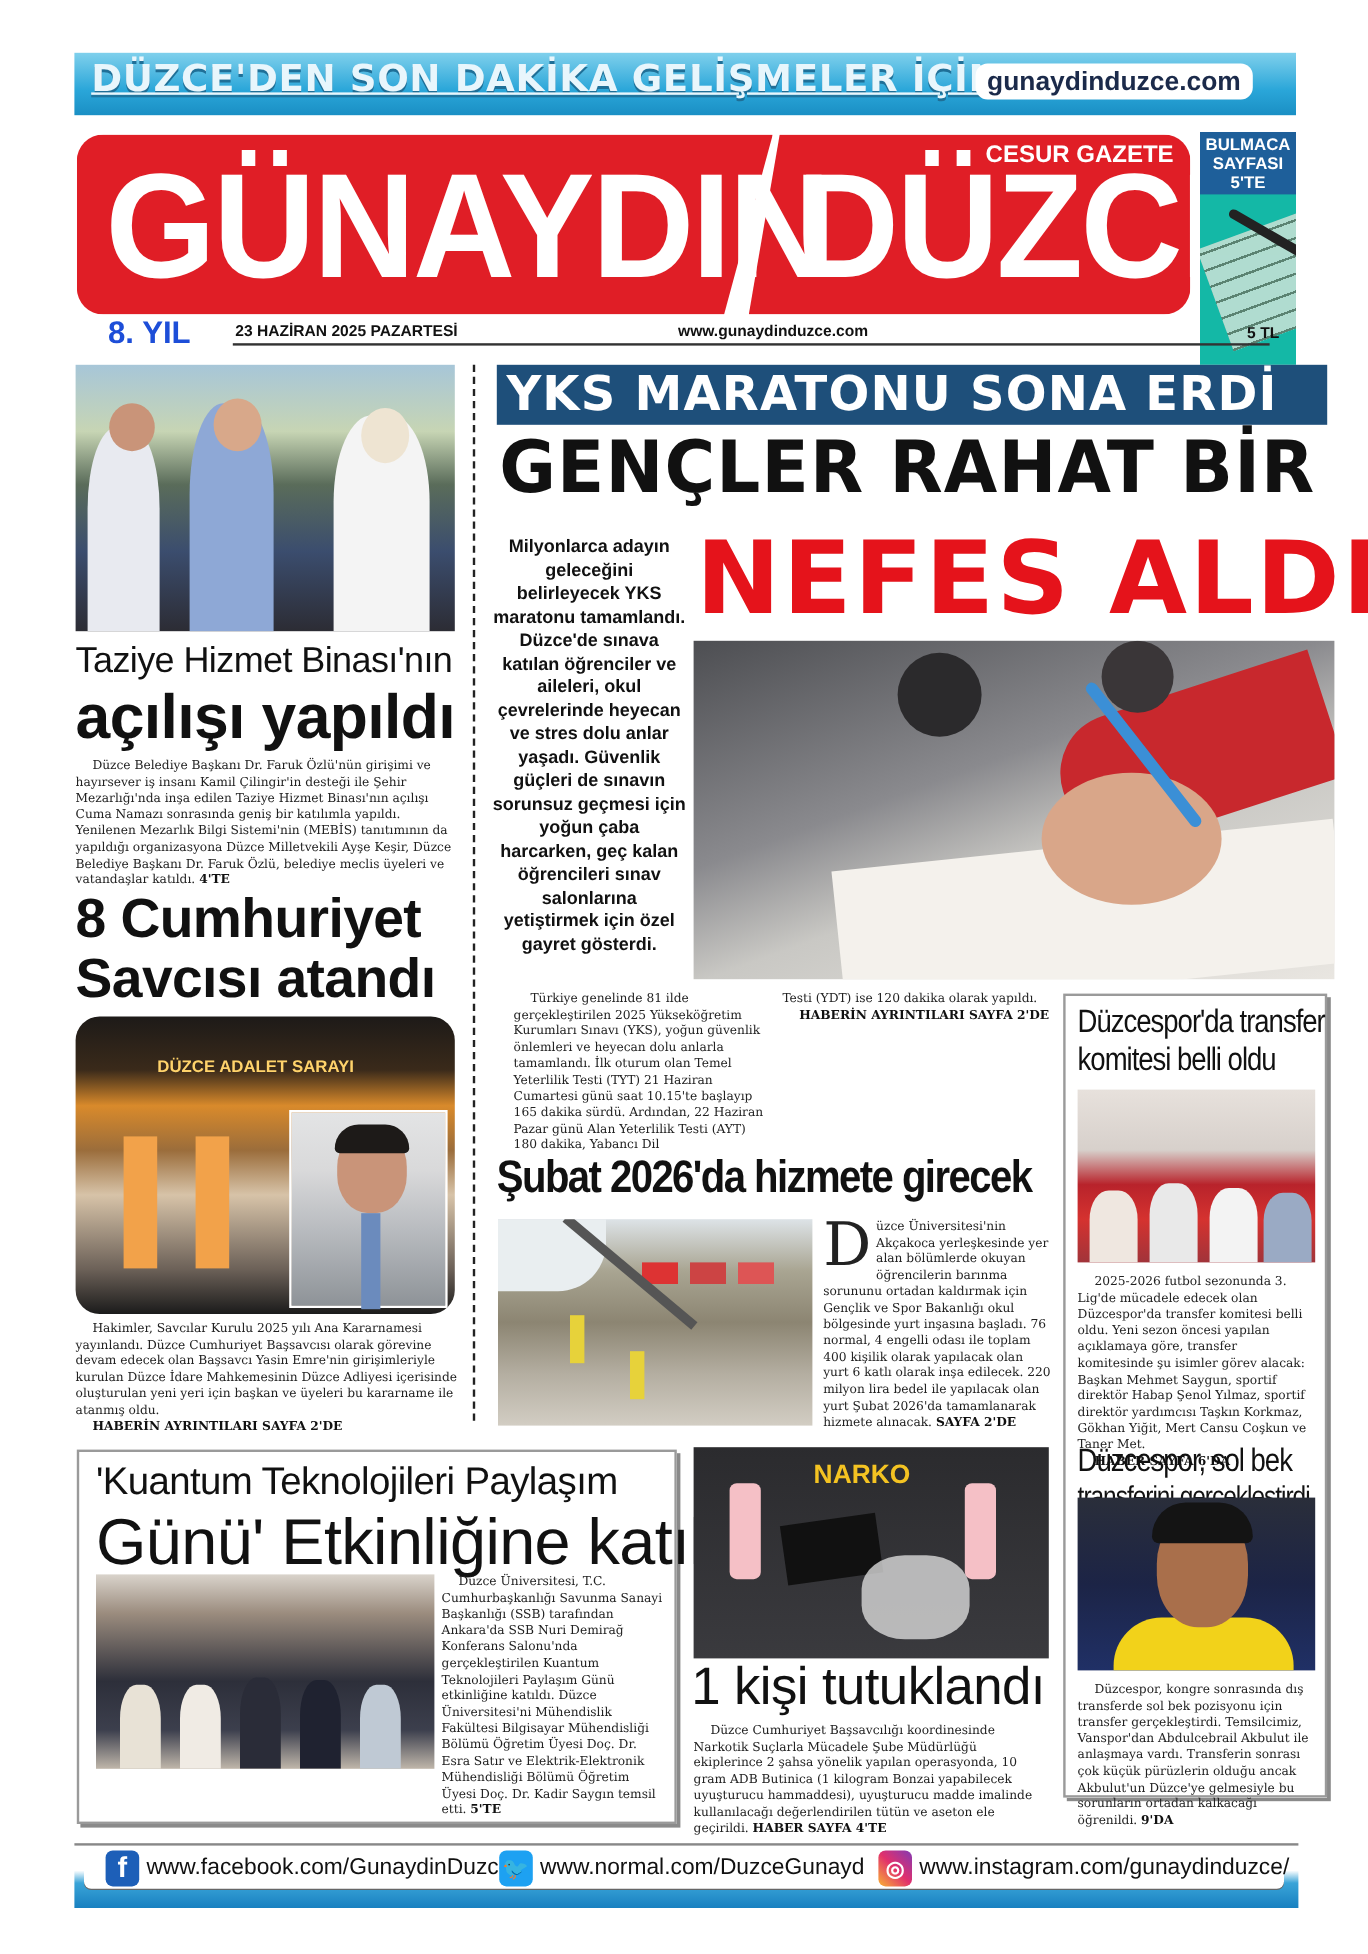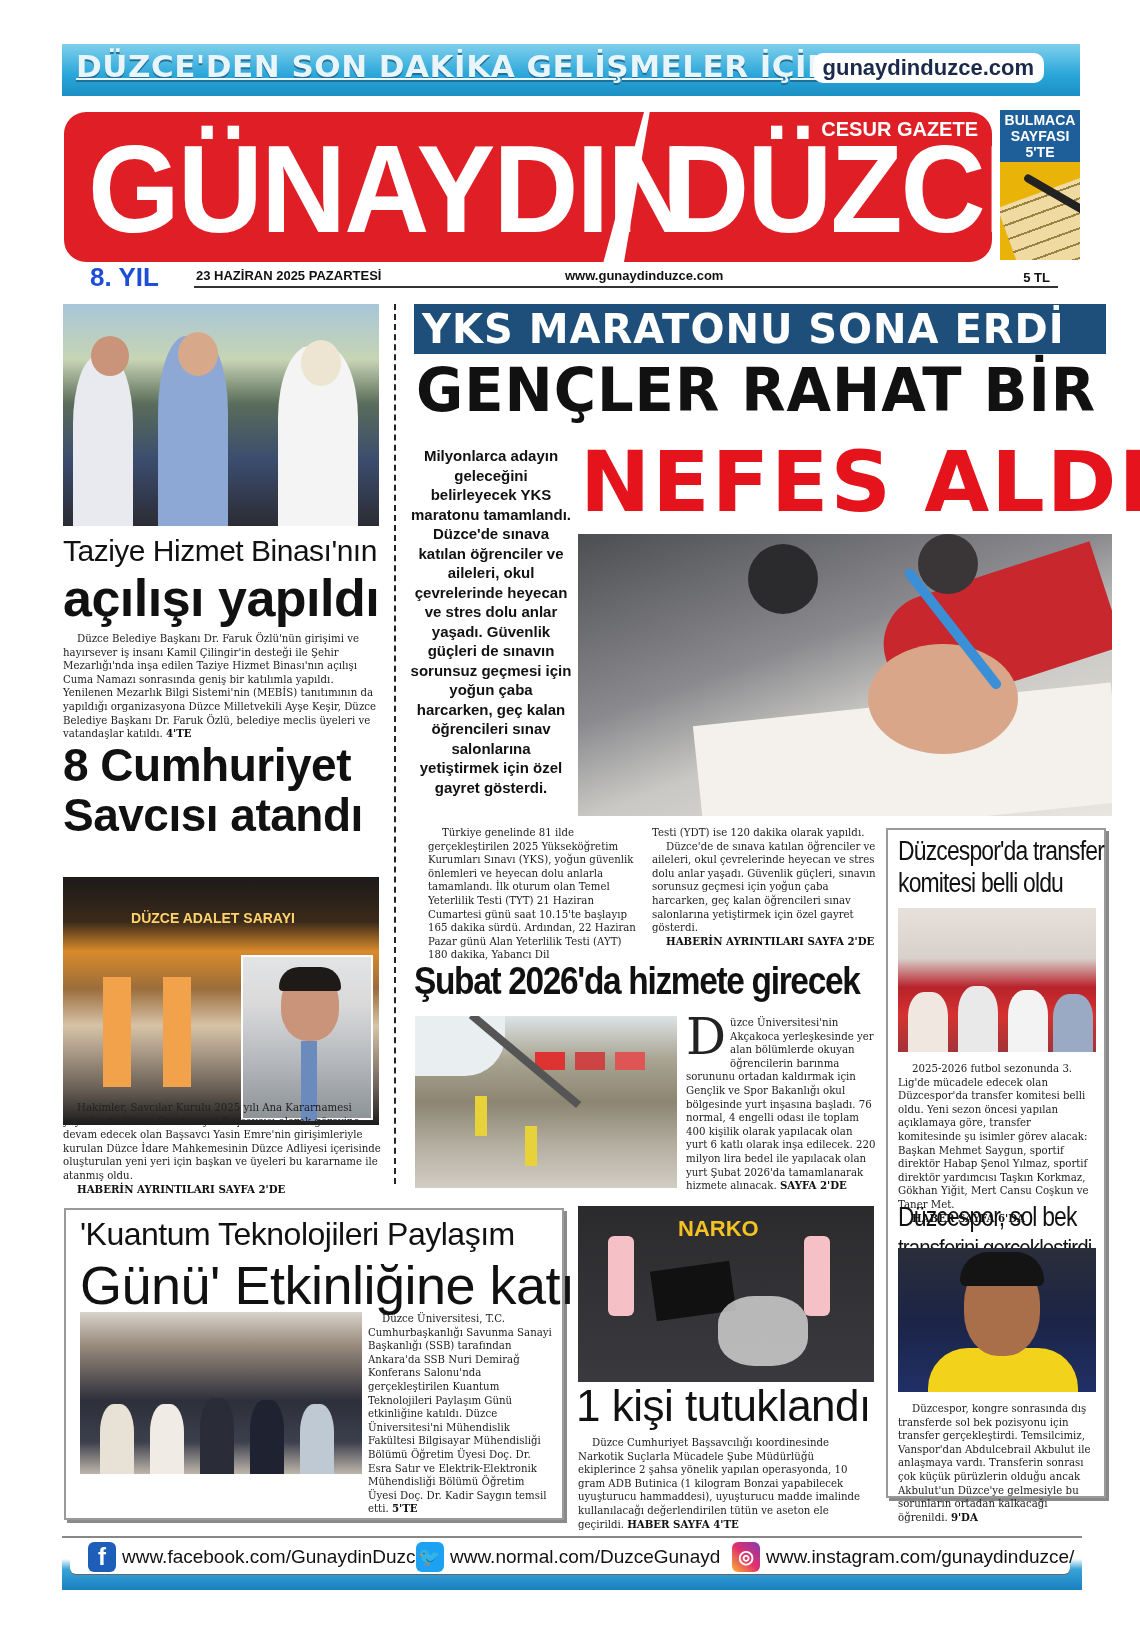--- a/index.html
+++ b/index.html
@@ -21,50 +21,50 @@
   .mast .red1 { position: absolute; left: 0; top: 0; width: 580px; height: 150px; background: #e01e26;
     border-radius: 22px 0 0 22px; clip-path: polygon(0 0, 100% 0, 93% 100%, 0 100%); }
   .mast .red2 { position: absolute; left: 560px; top: 0; width: 368px; height: 150px; background: #e01e26;
     border-radius: 0 22px 22px 0; clip-path: polygon(7% 0, 100% 0, 100% 100%, 0 100%); }
   .mast .title { position: absolute; top: 12px; font-family: "Liberation Sans", sans-serif; font-weight: bold;
     font-size: 118px; color: #fff; line-height: 130px; letter-spacing: -2px; transform: scaleY(1.05); }
   .mast .t1 { left: 24px; }
   .mast .t2 { left: 600px; }
   .mast .cesur { position: absolute; right: 14px; top: 6px; font-family: "Liberation Sans", sans-serif;
     font-weight: bold; font-size: 20px; color: #fff; }
-  .bulmaca { left: 1000px; top: 110px; width: 80px; height: 150px; background: #eab308; overflow: hidden; }
+  .bulmaca { left: 1000px; top: 110px; width: 80px; height: 194px; background: #14b8a6; overflow: hidden; }
   .bulmaca .lbl { background: #1e5f9a; color: #fff; font-family: "Liberation Sans", sans-serif; font-weight: bold;
     font-size: 14px; line-height: 16px; text-align: center; padding: 2px 0; }
   .bulmaca .grid { position: absolute; left: 10px; top: 80px; width: 90px; height: 90px;
     background: repeating-linear-gradient(0deg, #7a6d5d 0 2px, #f2ece2 2px 14px),
                 repeating-linear-gradient(90deg, #7a6d5d 0 2px, transparent 2px 14px);
     transform: rotate(-20deg); opacity: .7; }
   .bulmaca .pen { position: absolute; left: 20px; top: 80px; width: 70px; height: 8px; background: #222;
     transform: rotate(30deg); border-radius: 4px; }
 
   .dateline { left: 90px; top: 262px; width: 990px; height: 26px; font-family: "Liberation Sans", sans-serif; }
   .dateline .yil { position: absolute; left: 0; top: 0; font-size: 26px; font-weight: bold; color: #1d4ed8; }
   .dateline .date { position: absolute; left: 106px; top: 6px; font-size: 13px; font-weight: bold; text-align: center; }
   .dateline .web { position: absolute; left: 475px; top: 6px; font-size: 13px; font-weight: bold; }
-  .dateline .price { position: absolute; right: 30px; top: 8px; font-size: 13px; font-weight: bold; margin-left: 28px; }
+  .dateline .price { position: absolute; right: 14px; top: 8px; font-size: 13px; font-weight: bold; margin-left: 28px; }
   .dateline .rule { position: absolute; left: 104px; right: 22px; top: 24px; height: 2px; background: #333; }
 
   
   .photo { position: absolute; overflow: hidden; }
   .ph-taziye { left: 63px; top: 304px; width: 316px; height: 222px;
     background: linear-gradient(180deg, #a7c6d8 0%, #c7d5b4 25%, #5a6c5a 45%, #3b4d6e 70%, #2c2c34 100%); }
   .ph-taziye .p { position: absolute; bottom: 0; border-radius: 40% 40% 0 0; }
   .ph-yks { left: 578px; top: 534px; width: 534px; height: 282px;
     background: linear-gradient(160deg, #4d4e52 0%, #8a8a8e 40%, #c9c8c4 60%, #e9e6e1 100%); }
   .ph-yks .paper { position: absolute; left: 120px; top: 170px; width: 420px; height: 120px; background: #f4f1ec; transform: rotate(-6deg); }
   .ph-yks .arm { position: absolute; right: 0; top: 40px; width: 230px; height: 110px; background: #c8282d; border-radius: 50px 0 0 60px; transform: rotate(-18deg); }
   .ph-yks .hand { position: absolute; left: 290px; top: 110px; width: 150px; height: 110px; background: #d9a689; border-radius: 50%; }
   .ph-yks .penc { position: absolute; left: 300px; top: 90px; width: 150px; height: 10px; background: #3b8fd6; transform: rotate(52deg); border-radius: 5px; }
-  .ph-adalet { left: 63px; top: 877px; width: 316px; height: 248px;
-    background: linear-gradient(180deg, #1d1a18 0%, #3a2a1a 18%, #d98a2b 30%, #9b6d3b 45%, #d7c3a8 60%, #6c6158 85%, #1b1b1b 100%); }
+  .ph-adalet { left: 63px; top: 847px; width: 316px; height: 248px;
+    background: linear-gradient(180deg, #1d1a18 0%, #3a2a1a 18%, #d98a2b 30%, #9b6d3b 45%, #d7c3a8 60%, #6c6158 85%, #1b1b1b 100%); border-radius: 20px; }
   .ph-adalet .sign { position: absolute; left: 60px; top: 28px; width: 180px; height: 26px; color: #ffd36b;
     font-family: "Liberation Sans", sans-serif; font-weight: bold; font-size: 14px; text-align: center; line-height: 26px; }
   .ph-adalet .inset { position: absolute; right: 6px; top: 78px; width: 132px; height: 165px;
     background: linear-gradient(180deg, #e3e4e5 0%, #d9d9da 30%, #b9bcc0 60%, #8e9398 100%); border: 2px solid #fff; }
   .ph-adalet .head { position: absolute; left: 38px; top: 14px; width: 58px; height: 70px; background: #c99479; border-radius: 45%; }
   .ph-adalet .hair { position: absolute; left: 36px; top: 10px; width: 62px; height: 24px; background: #1d1a18; border-radius: 30px 30px 6px 6px; }
   .ph-adalet .col1, .ph-adalet .col2 { position: absolute; top: 100px; width: 28px; height: 110px; background: #f2a24a; }
   .ph-adalet .col1 { left: 40px; } .ph-adalet .col2 { left: 100px; }
   .ph-subat { left: 415px; top: 1016px; width: 262px; height: 172px;
     background: linear-gradient(180deg, #dde3e7 0%, #a9a592 25%, #8c8572 50%, #b4aea1 75%, #d2cdc3 100%); }
@@ -212,21 +212,20 @@
     <div class="hand"></div>
     <div class="penc"></div>
   <div style="position:absolute;left:170px;top:10px;width:70px;height:70px;background:#2b2a2c;border-radius:50%;"></div>
   <div style="position:absolute;left:340px;top:0;width:60px;height:60px;background:#3a3638;border-radius:50%;"></div>
 </div>
 <div class="body b-yks1">
   <p>Türkiye genelinde 81 ilde gerçekleştirilen 2025 Yükseköğretim Kurumları Sınavı (YKS), yoğun güvenlik önlemleri ve heyecan dolu anlarla tamamlandı. İlk oturum olan Temel Yeterlilik Testi (TYT) 21 Haziran Cumartesi günü saat 10.15'te başlayıp 165 dakika sürdü. Ardından, 22 Haziran Pazar günü Alan Yeterlilik Testi (AYT) 180 dakika, Yabancı Dil</p>
 </div>
 <div class="body b-yks2">
   <div>Testi (YDT) ise 120 dakika olarak yapıldı.</div>
-  <p>Düzce'de de sınava katılan öğrenciler ve aileleri, okul çevrelerinde heyecan ve stres dolu anlar yaşadı. Güvenlik güçleri, sınavın sorunsuz geçmesi için yoğun çaba harcarken, geç kalan öğrencileri sınav salonlarına yetiştirmek için özel gayret gösterdi.</p>
   <p><b>HABERİN AYRINTILARI SAYFA 2'DE</b></p>
 </div>
 
 <span class="hl hl-subat">Şubat 2026'da hizmete girecek</span>
 <div class="photo ph-subat">
   <div style="position:absolute;left:0;top:0;width:90px;height:60px;background:#e9eef0;border-radius:0 0 40px 0;"></div>
   <div style="position:absolute;left:120px;top:36px;width:30px;height:18px;background:#d33;"></div>
   <div style="position:absolute;left:160px;top:36px;width:30px;height:18px;background:#c44;"></div>
   <div style="position:absolute;left:200px;top:36px;width:30px;height:18px;background:#d55;"></div>
   <div style="position:absolute;left:40px;top:40px;width:140px;height:8px;background:#555;transform:rotate(40deg);"></div>

